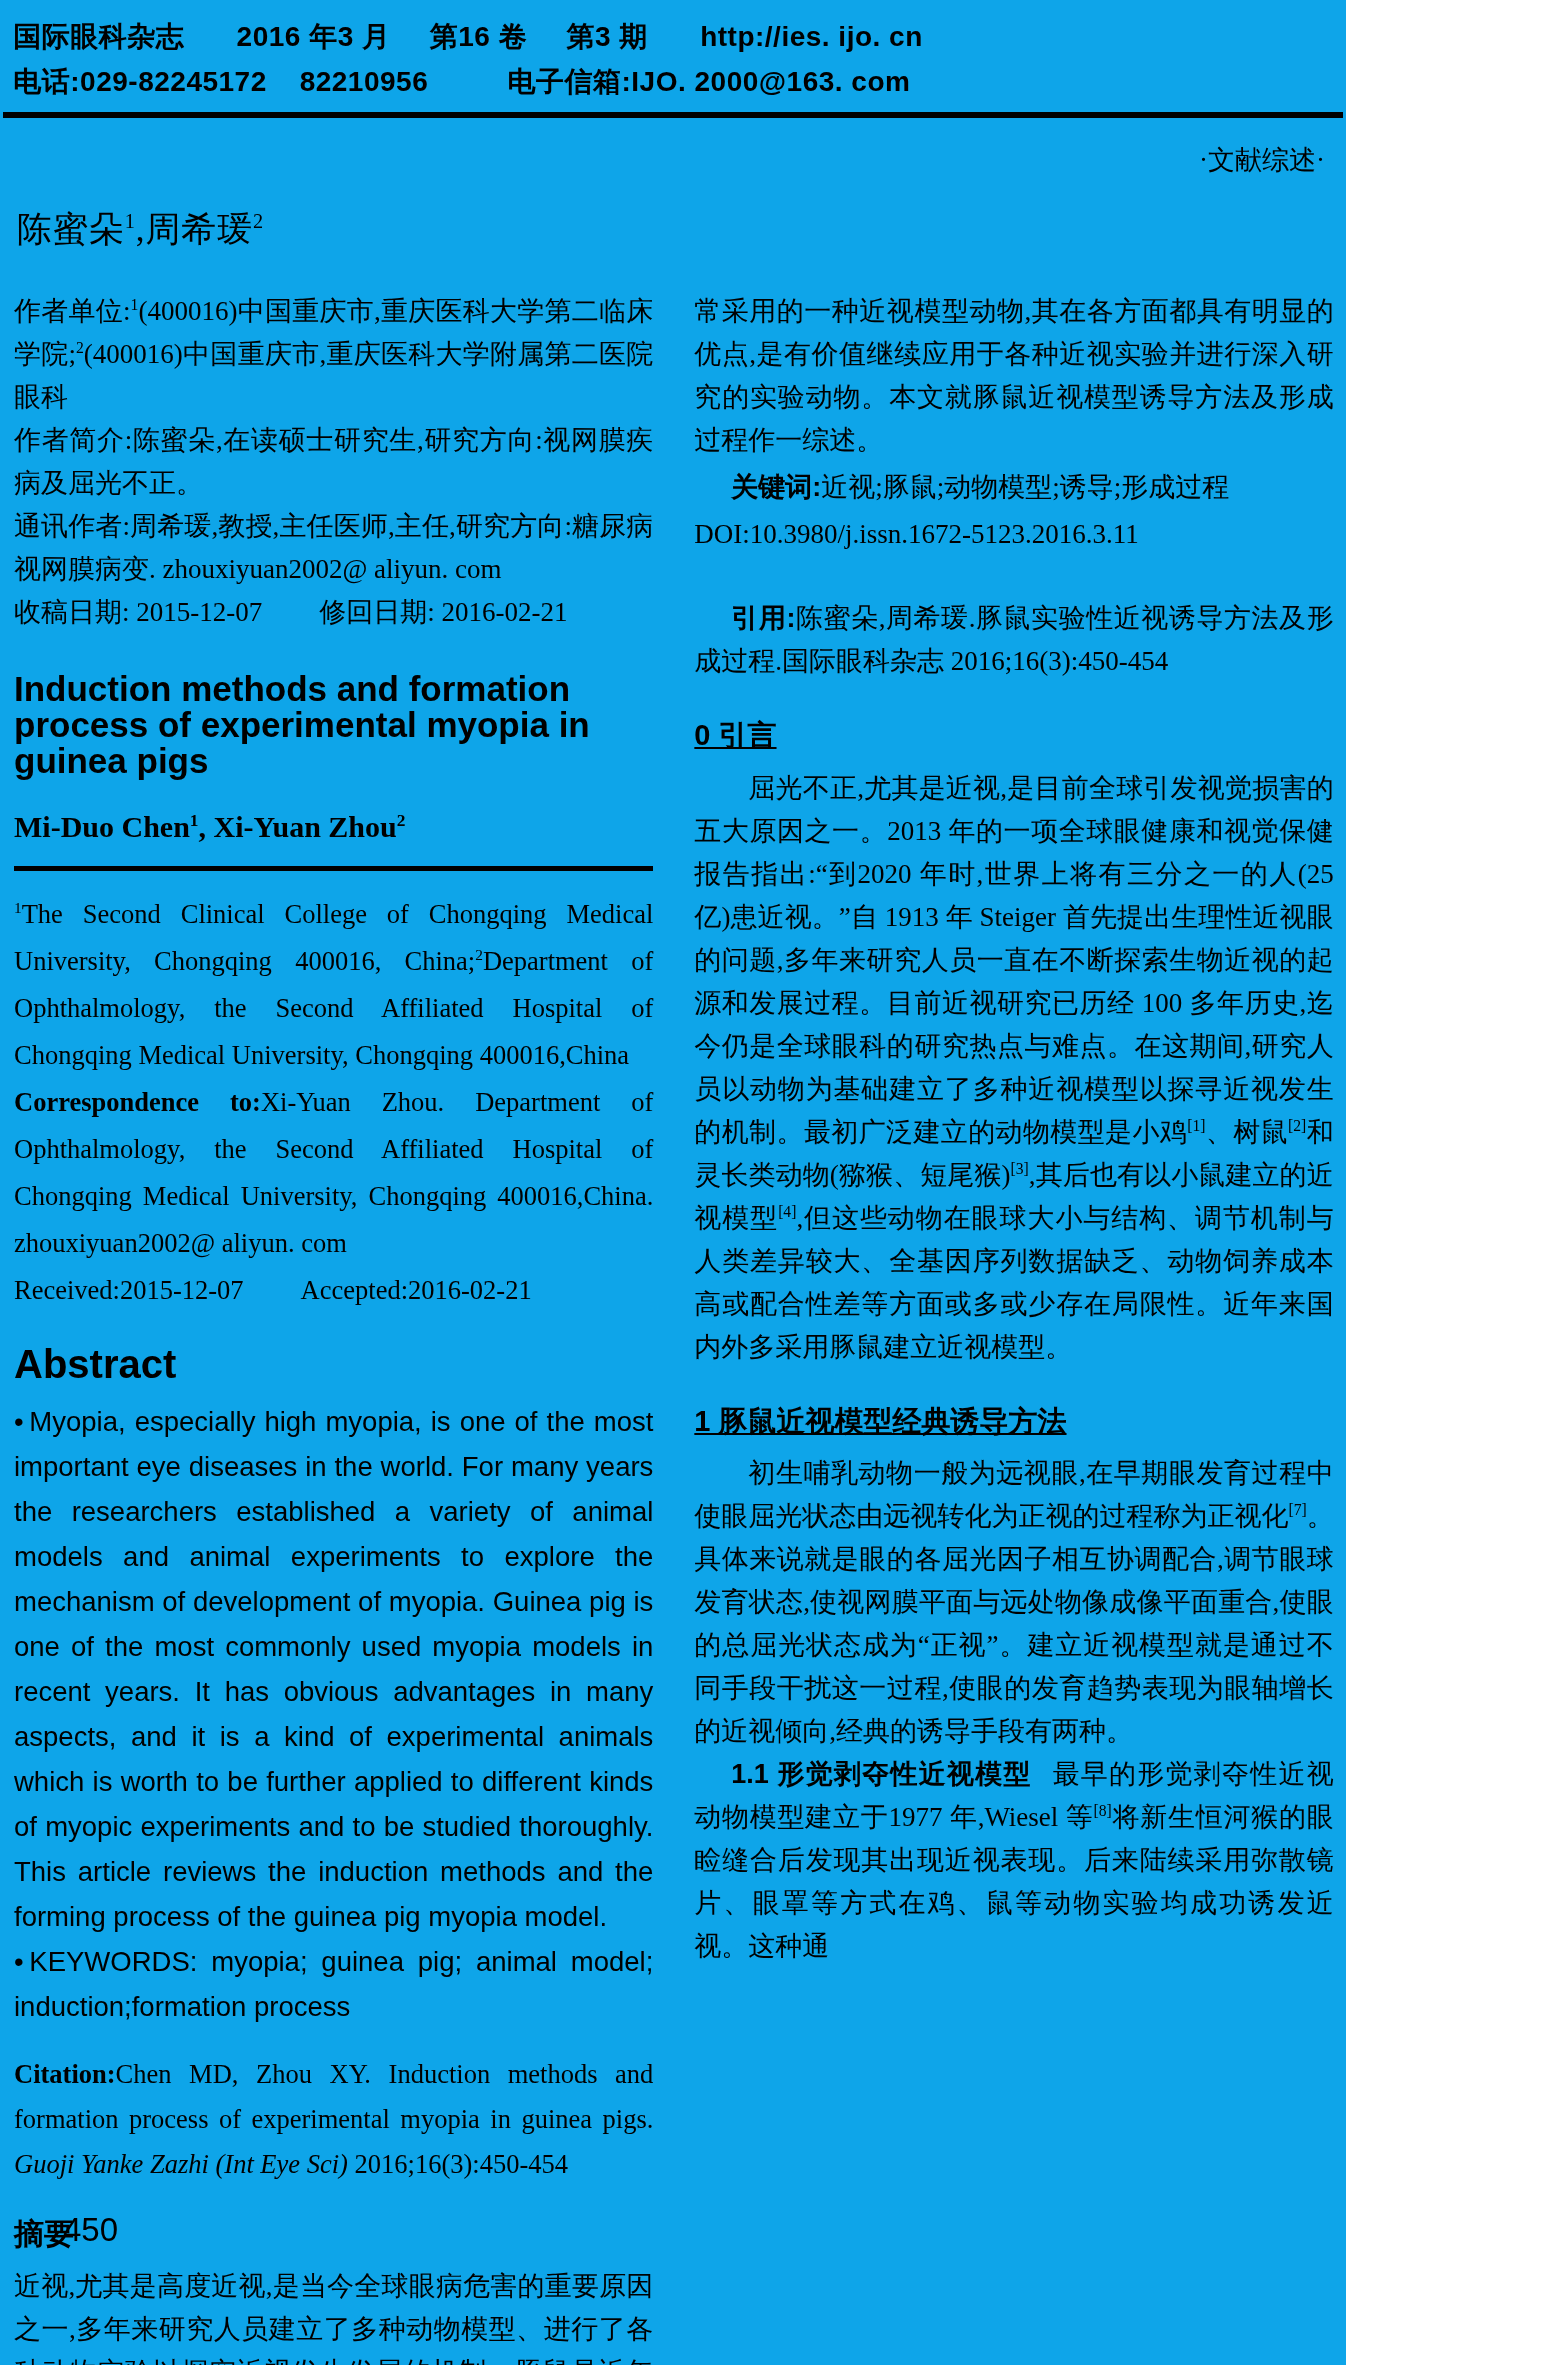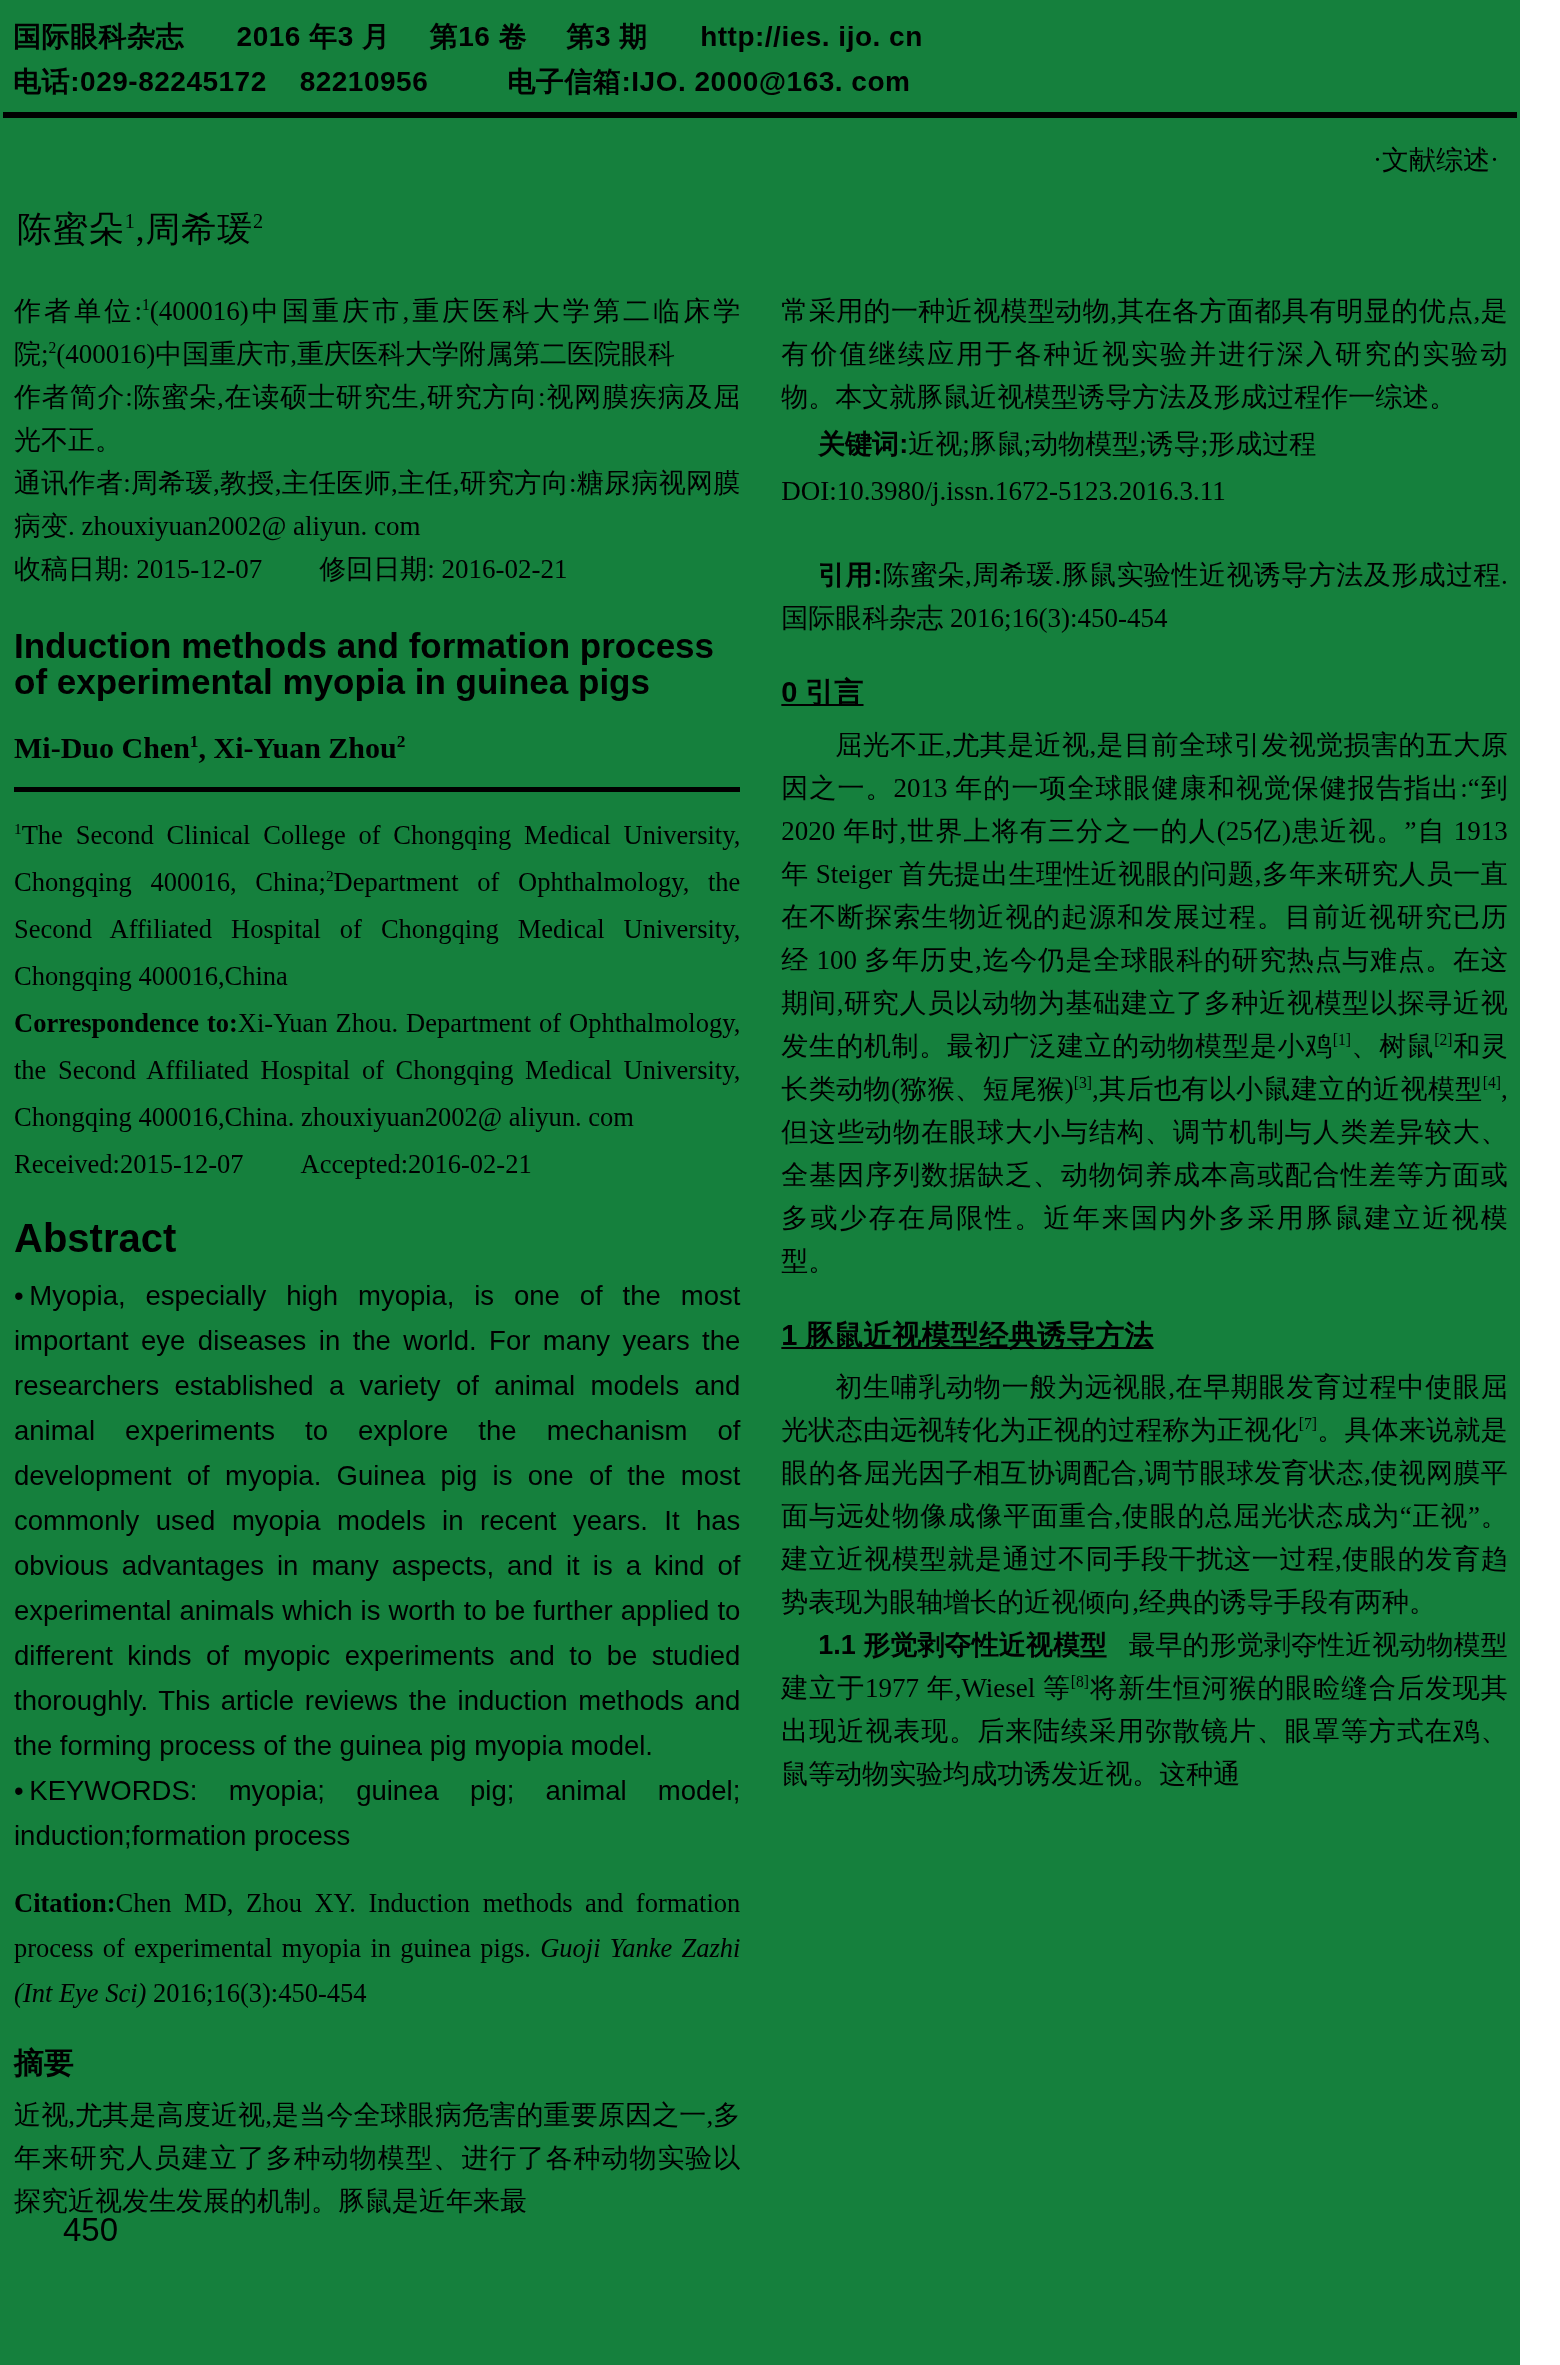--- a/index.html
+++ b/index.html
@@ -1,16 +1,16 @@
 <!DOCTYPE html>
 <html style="font-size:7.6px"><head>
 <meta charset="utf-8">
 <style>
   html,body{margin:0;padding:0;background:#ffffff;}
-  .page{position:relative;width:1520px;height:2366px;background:#15803d;color:#000;overflow:hidden;
+  .page{position:relative;width:1346px;height:2366px;background:#0ea5e9;color:#000;overflow:hidden;
         font-family:"Liberation Serif","DejaVu Serif",serif;}
   
   .header{padding:14px 19px 0 13.3px;font-family:"Liberation Sans","DejaVu Sans",sans-serif;
           font-weight:700;font-size:28px;line-height:45px;letter-spacing:0.5px;}
   .hrow span{display:inline-block;}
   .mr-lg{margin-right:44px;} .mr-md{margin-right:31px;} .mr-sm{margin-right:24.6px;} .mr-xl{margin-right:71px;}
   .rule{height:6.2px;background:#000;margin:7.6px 2.8px 0 2.8px;}
   .category{text-align:right;font-size:27px;padding:24.6px 21px 0 0;font-family:"Liberation Serif","DejaVu Serif",serif;}
   
   .title{margin:31px 0 0 14px;font-size:55px;font-weight:700;letter-spacing:1.4px;}

